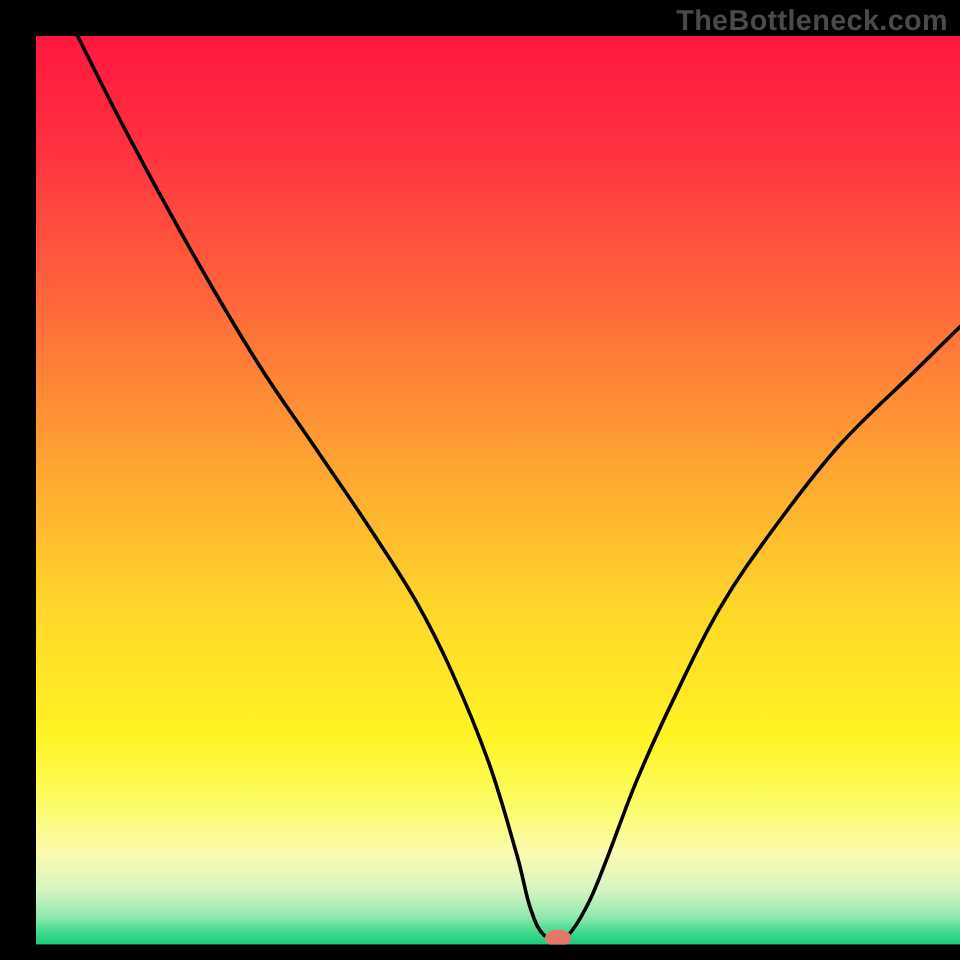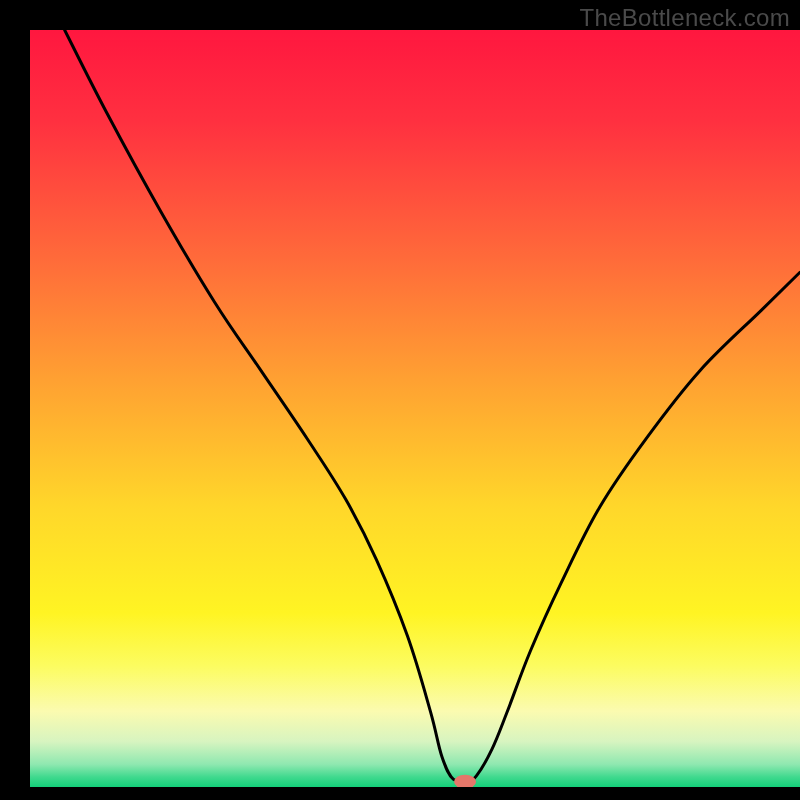--- a/index.html
+++ b/index.html
@@ -16,21 +16,21 @@
     width: 800px;
     height: 800px;
     background: #000;
   }
   .watermark {
     position: absolute;
     top: 4px;
     right: 10px;
     color: #4a4a4a;
     font-size: 24px;
-    font-weight: 400;
+    font-weight: 700;
     letter-spacing: 0.3px;
     z-index: 4;
   }
   svg {
     position: absolute;
     top: 0;
     left: 0;
   }
 </style>
 </head>

